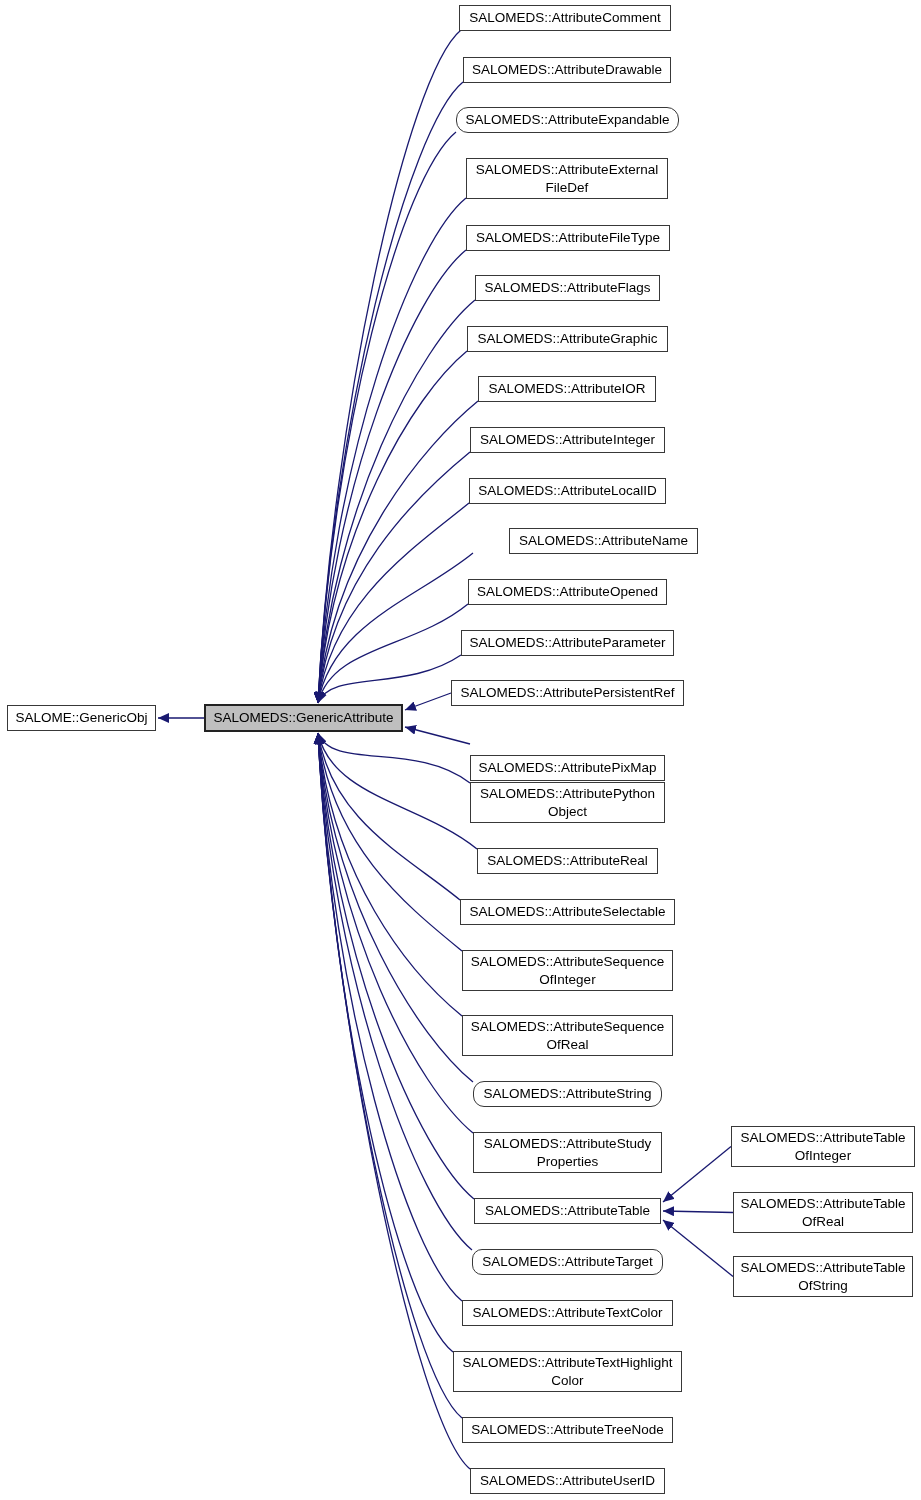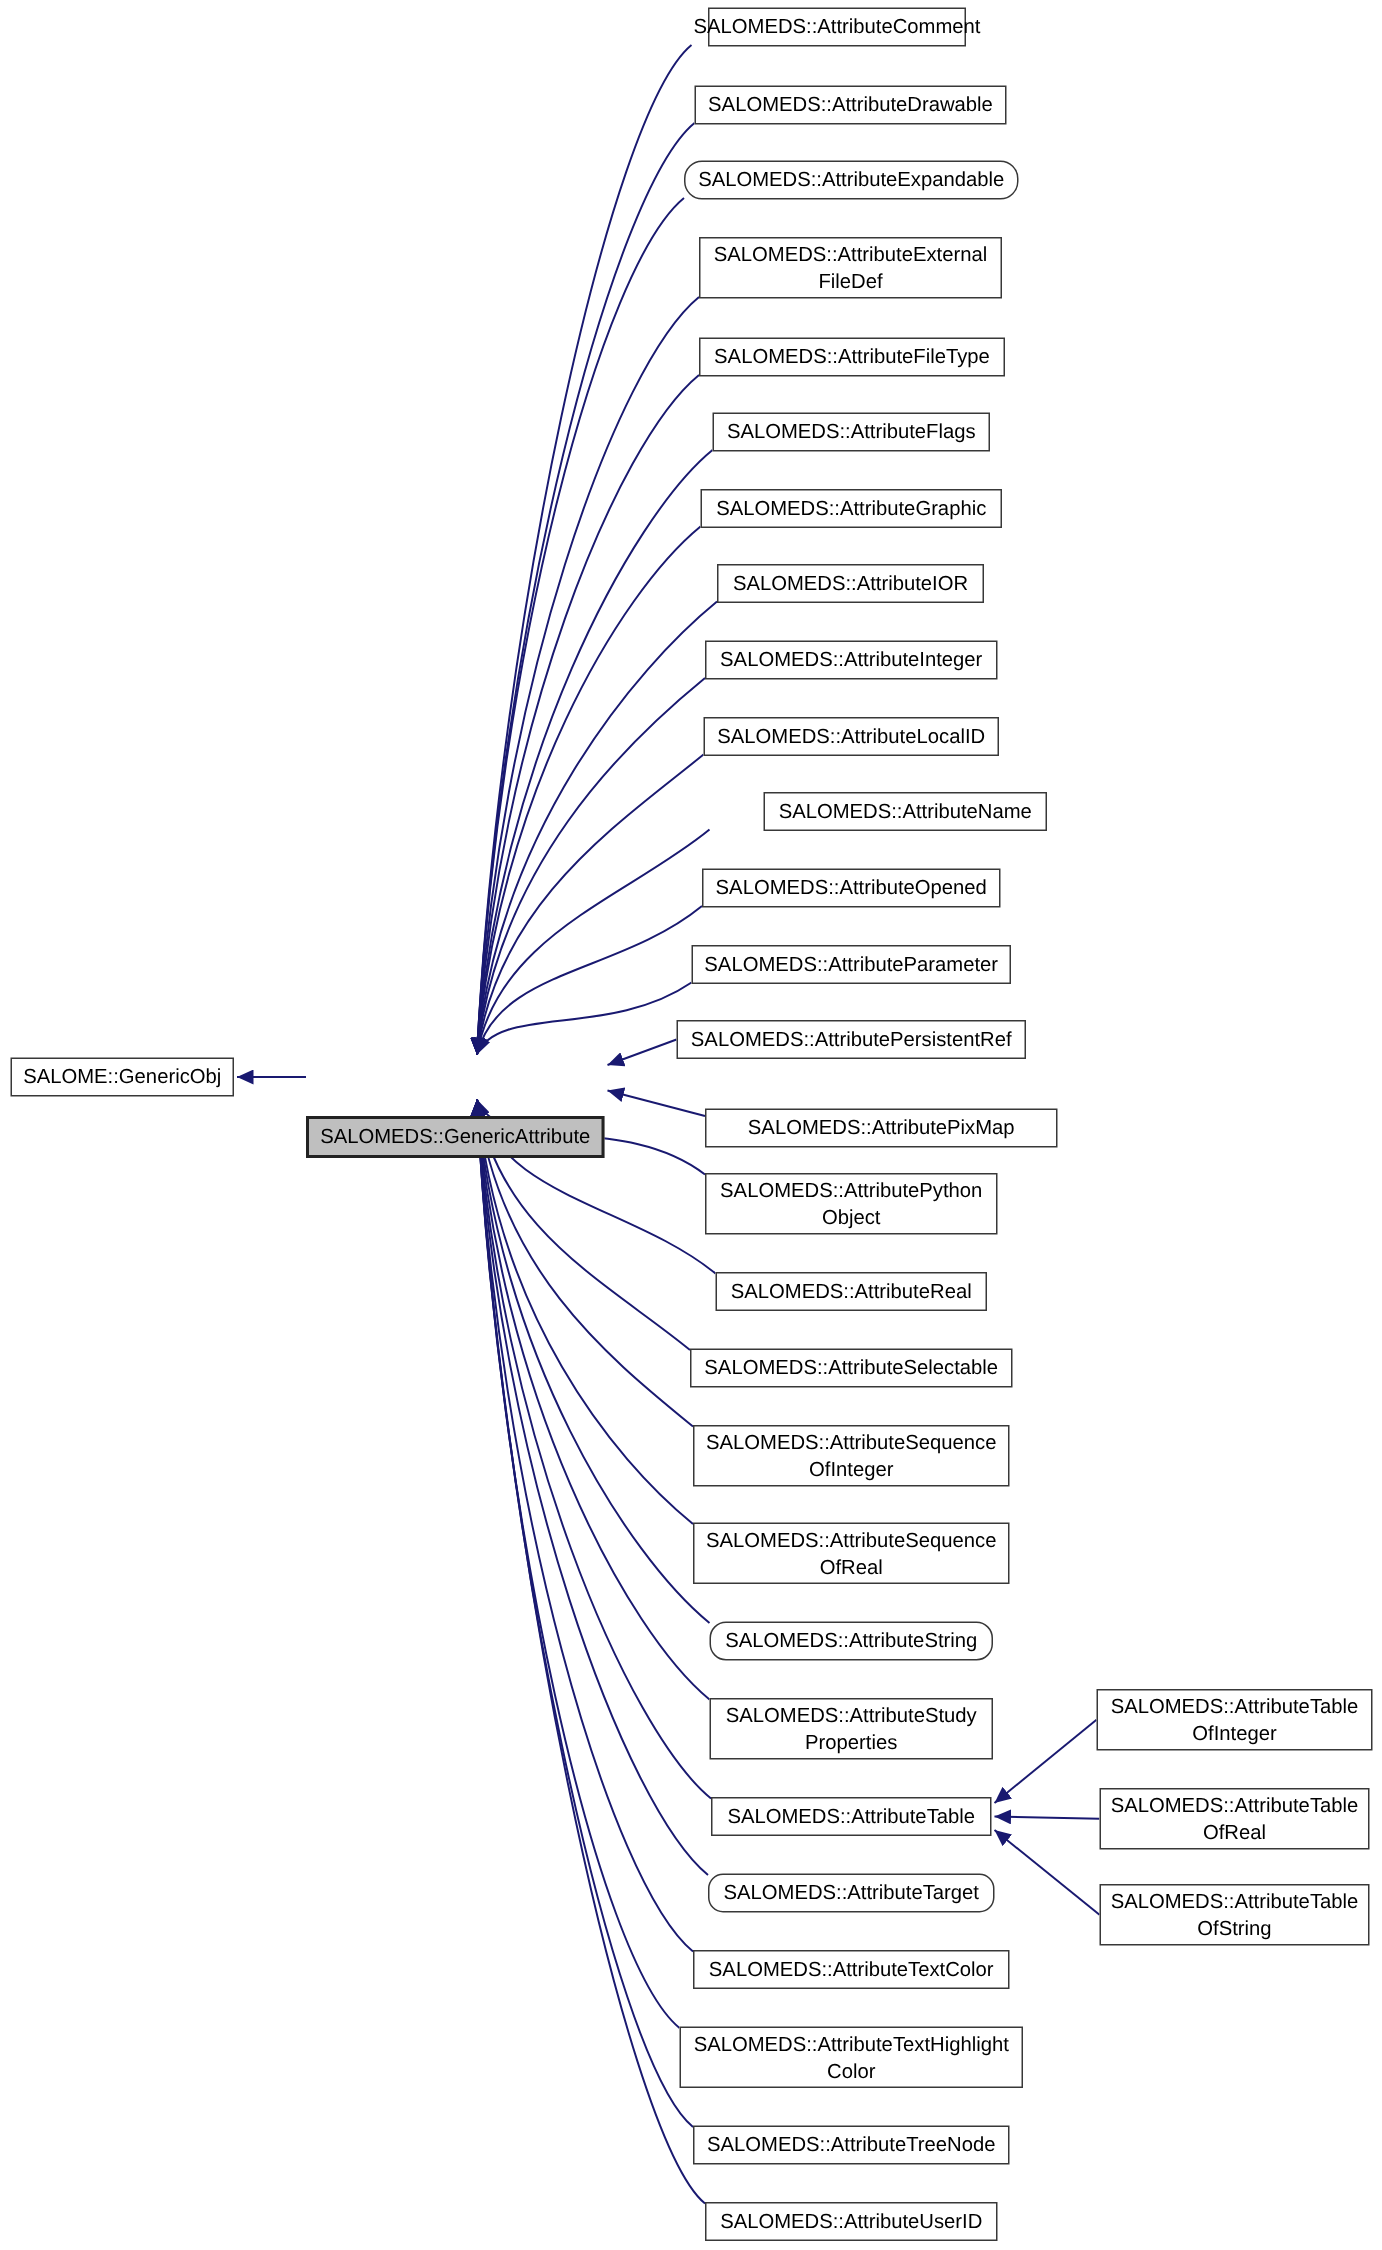--- a/index.html
+++ b/index.html
@@ -82,37 +82,37 @@
         <path d="M453,1352 C398,1307 332,1013 318,733" fill="none" stroke="#191970" stroke-width="1.3" marker-end="url(#arrowhead)"></path>
         <path d="M462,1418 C407,1373 332,1013 318,733" fill="none" stroke="#191970" stroke-width="1.3" marker-end="url(#arrowhead)"></path>
         <path d="M470,1469 C415,1424 332,1013 318,733" fill="none" stroke="#191970" stroke-width="1.3" marker-end="url(#arrowhead)"></path>
         <path d="M731,1146.5 L663,1202" fill="none" stroke="#191970" stroke-width="1.3" marker-end="url(#arrowhead)"></path>
         <path d="M733,1212.5 L663,1211" fill="none" stroke="#191970" stroke-width="1.3" marker-end="url(#arrowhead)"></path>
         <path d="M733,1276.5 L663,1220" fill="none" stroke="#191970" stroke-width="1.3" marker-end="url(#arrowhead)"></path>
       </g>
   </svg>
 
 <div class="node" style="left: 7px; top: 705px; width: 149px; height: 26px;">SALOME::GenericObj</div>
-    <div class="node highlight" style="left: 204px; top: 704px; width: 199px; height: 28px; margin-top: 40px;">SALOMEDS::GenericAttribute</div>
-    <div class="node" style="left: 472px; top: 5px; width: 172px; height: 26px;">SALOMEDS::AttributeComment</div>
+    <div class="node highlight" style="left: 204px; top: 704px; width: 199px; height: 28px;">SALOMEDS::GenericAttribute</div>
+    <div class="node" style="left: 459px; top: 5px; width: 212px; height: 26px;">SALOMEDS::AttributeComment</div>
     <div class="node" style="left: 463px; top: 57px; width: 208px; height: 26px;">SALOMEDS::AttributeDrawable</div>
     <div class="node" style="left: 456px; top: 107px; width: 223px; height: 26px; border-radius: 12px;">SALOMEDS::AttributeExpandable</div>
     <div class="node" style="left: 466px; top: 158px; width: 202px; height: 41px;">SALOMEDS::AttributeExternal
 FileDef</div>
     <div class="node" style="left: 466px; top: 225px; width: 204px; height: 26px;">SALOMEDS::AttributeFileType</div>
     <div class="node" style="left: 475px; top: 275px; width: 185px; height: 26px;">SALOMEDS::AttributeFlags</div>
     <div class="node" style="left: 467px; top: 326px; width: 201px; height: 26px;">SALOMEDS::AttributeGraphic</div>
     <div class="node" style="left: 478px; top: 376px; width: 178px; height: 26px;">SALOMEDS::AttributeIOR</div>
     <div class="node" style="left: 470px; top: 427px; width: 195px; height: 26px;">SALOMEDS::AttributeInteger</div>
     <div class="node" style="left: 469px; top: 478px; width: 197px; height: 26px;">SALOMEDS::AttributeLocalID</div>
     <div class="node" style="left: 473px; top: 528px; width: 189px; height: 26px; margin-left: 36px;">SALOMEDS::AttributeName</div>
     <div class="node" style="left: 468px; top: 579px; width: 199px; height: 26px;">SALOMEDS::AttributeOpened</div>
     <div class="node" style="left: 451px; top: 680px; width: 233px; height: 26px;">SALOMEDS::AttributePersistentRef</div>
     <div class="node" style="left: 461px; top: 630px; width: 213px; height: 26px;">SALOMEDS::AttributeParameter</div>
-    <div class="node" style="left: 470px; top: 739px; width: 235px; height: 26px;">SALOMEDS::AttributePixMap</div>
+    <div class="node" style="left: 470px; top: 755px; width: 195px; height: 26px;">SALOMEDS::AttributePixMap</div>
     <div class="node" style="left: 470px; top: 782px; width: 195px; height: 41px;">SALOMEDS::AttributePython
 Object</div>
     <div class="node" style="left: 477px; top: 848px; width: 181px; height: 26px;">SALOMEDS::AttributeReal</div>
     <div class="node" style="left: 460px; top: 899px; width: 215px; height: 26px;">SALOMEDS::AttributeSelectable</div>
     <div class="node" style="left: 462px; top: 950px; width: 211px; height: 41px;">SALOMEDS::AttributeSequence
 OfInteger</div>
     <div class="node" style="left: 462px; top: 1015px; width: 211px; height: 41px;">SALOMEDS::AttributeSequence
 OfReal</div>
     <div class="node" style="left: 473px; top: 1081px; width: 189px; height: 26px; border-radius: 11px;">SALOMEDS::AttributeString</div>
     <div class="node" style="left: 473px; top: 1132px; width: 189px; height: 41px;">SALOMEDS::AttributeStudy

